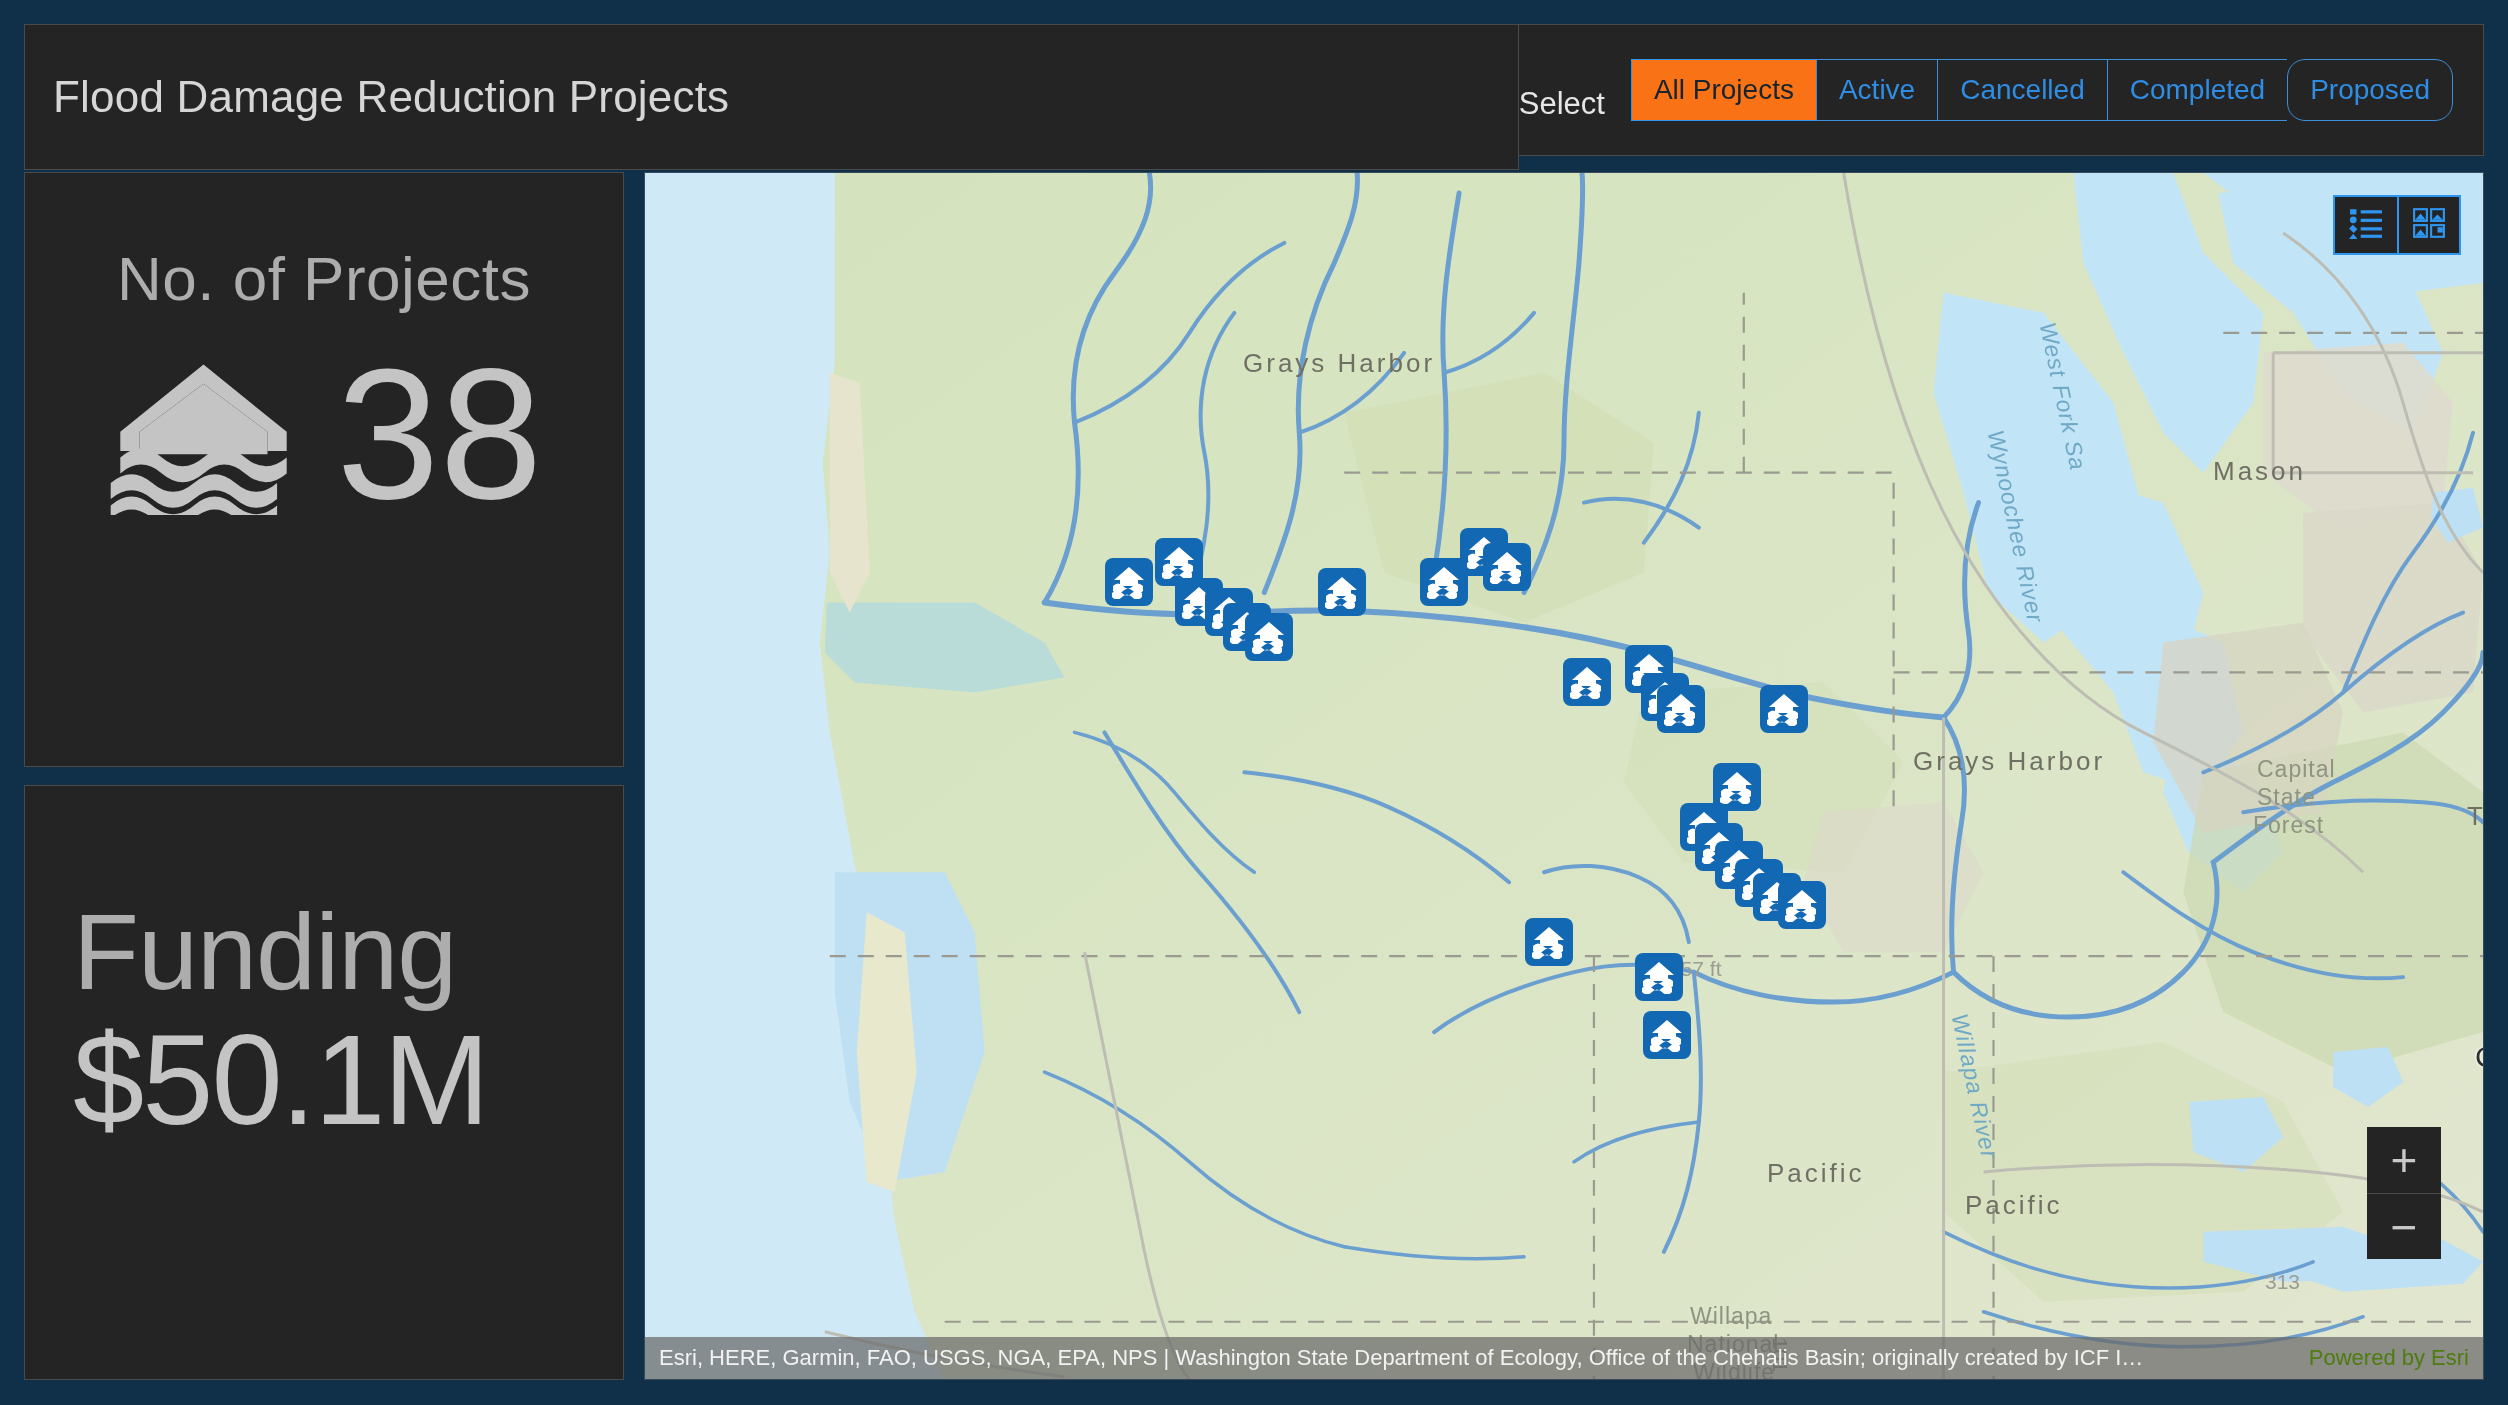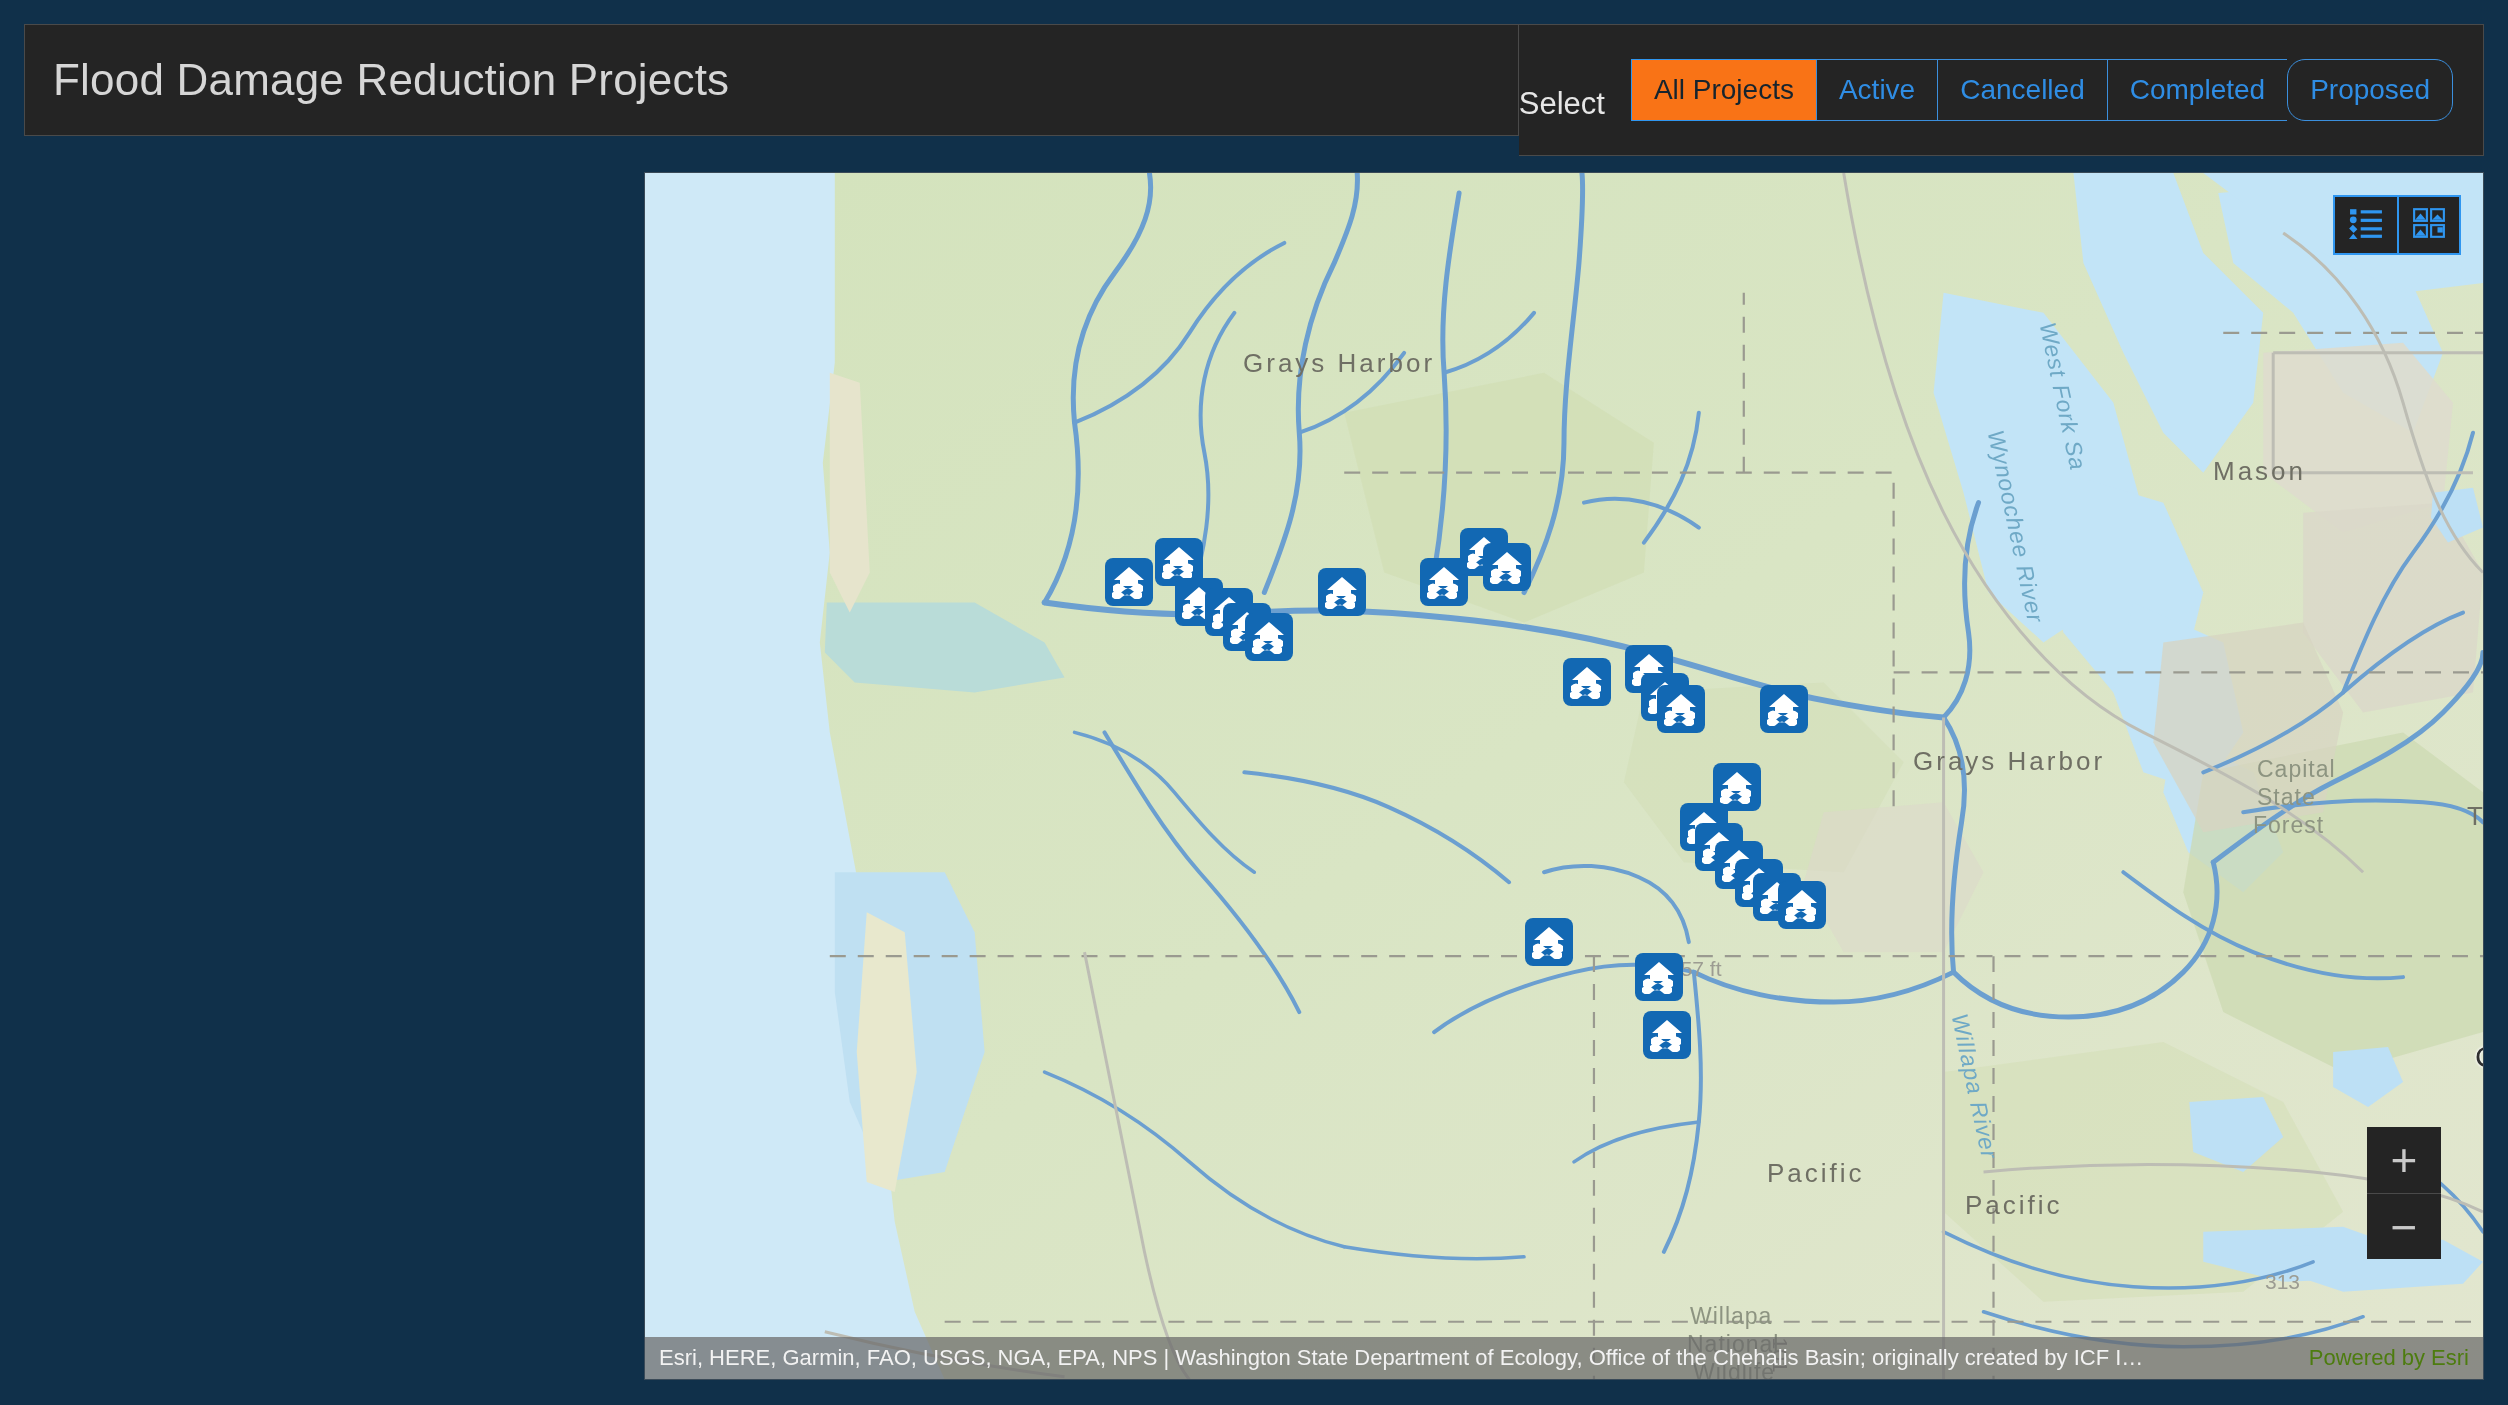--- a/index.html
+++ b/index.html
@@ -17,21 +17,21 @@
   }
 
   
   .header {
     position: absolute;
     left: 24px; top: 24px;
     width: 2460px; height: 132px;
     display: flex;
   }
   .header-title-box {
-    width: 1516px; height: 112px;
+    width: 1516px; height: 146px;
     background: #242424;
     border: 1px solid #4a4a4a;
     display: flex; align-items: center;
   }
   .header-title {
     color: #d6d6d6;
     font-size: 44px;
     font-weight: 400;
     letter-spacing: 0.2px;
     padding-left: 28px;
@@ -264,20 +264,46 @@
       <div class="filter-group" id="filter-group">
           <div class="filter-btn active">All Projects</div>
           <div class="filter-btn">Active</div>
           <div class="filter-btn">Cancelled</div>
           <div class="filter-btn">Completed</div>
           <div class="filter-btn">Proposed</div>
         </div>
     </div>
   </div>
 
+  <div class="left-col">
+
+    <div class="stat-card card-projects">
+      <div class="stat-title">No. of Projects</div>
+      <div class="stat-row">
+        <span>
+          <svg class="flood-icon" viewBox="0 0 120 100" aria-hidden="true">
+            <path d="M8 48 L60 6 L112 48 L112 60 L100 60 L100 48 L60 18 L20 48 L20 60 L8 60 Z" fill="#c4c4c4"></path>
+            <path d="M20 48 L60 18 L100 48 L100 62 L20 62 Z" fill="#c4c4c4"></path>
+            <path d="M8 64 q13 -11 26 0 q13 11 26 0 q13 -11 26 0 q13 11 26 0 v10 q-13 11 -26 0 q-13 -11 -26 0 q-13 11 -26 0 q-13 -11 -26 0 Z" fill="#c4c4c4"></path>
+            <path d="M2 80 q13 -11 26 0 q13 11 26 0 q13 -11 26 0 q13 11 26 0 v10 q-13 11 -26 0 q-13 -11 -26 0 q-13 11 -26 0 q-13 -11 -26 0 Z" fill="#c4c4c4"></path>
+            <path d="M2 94 q13 -11 26 0 q13 11 26 0 q13 -11 26 0 q13 11 26 0 v8 q-13 11 -26 0 q-13 -11 -26 0 q-13 11 -26 0 q-13 -11 -26 0 Z" fill="#c4c4c4"></path>
+          </svg>
+        </span>
+        <div class="stat-number">38</div>
+      </div>
+    </div>
+
+    <div class="card-gap"></div>
+
+    <div class="stat-card card-funding">
+      <div class="fund-label">Funding</div>
+      <div class="fund-value">$50.1M</div>
+    </div>
+
+  </div>
 
   <div class="map-wrap">
     <svg class="map-canvas" viewBox="0 0 1840 1208" preserveAspectRatio="none">
       <defs>
         <linearGradient id="landG" x1="0" y1="0" x2="1" y2="1">
           <stop offset="0%" stop-color="#d4e3bd"></stop>
           <stop offset="45%" stop-color="#d9e5c4"></stop>
           <stop offset="100%" stop-color="#e2e6cf"></stop>
         </linearGradient>
       </defs>

